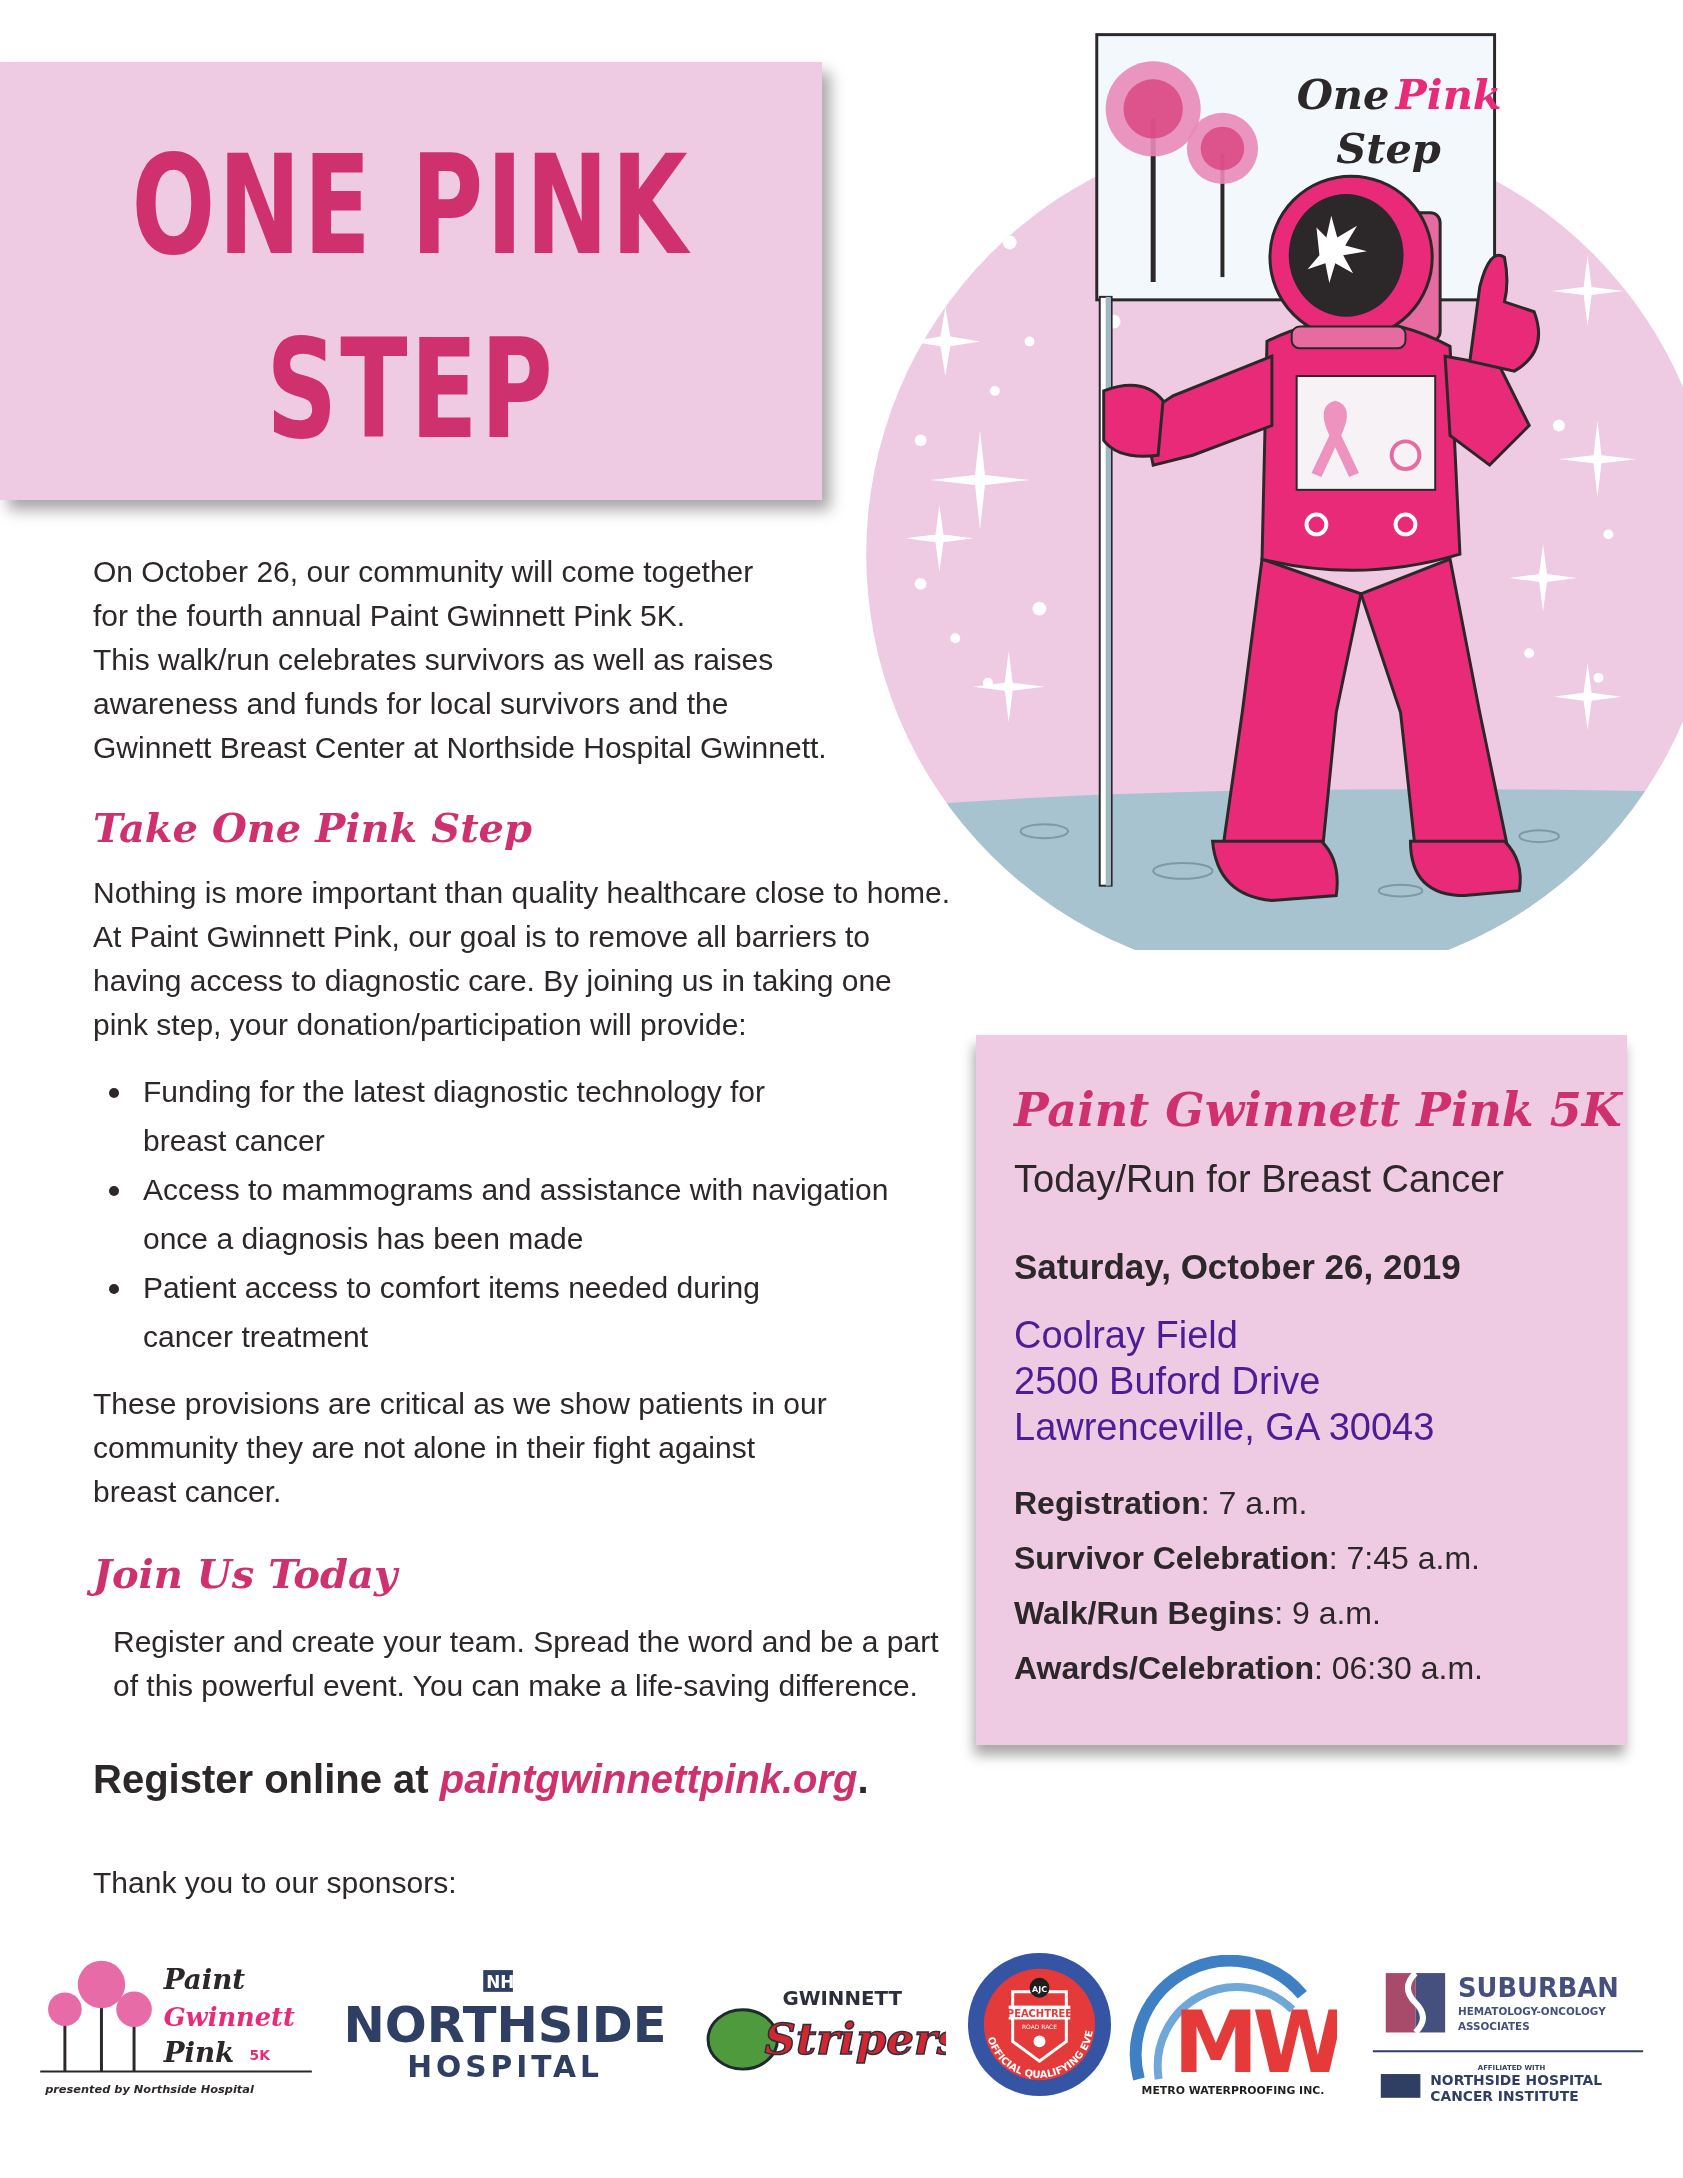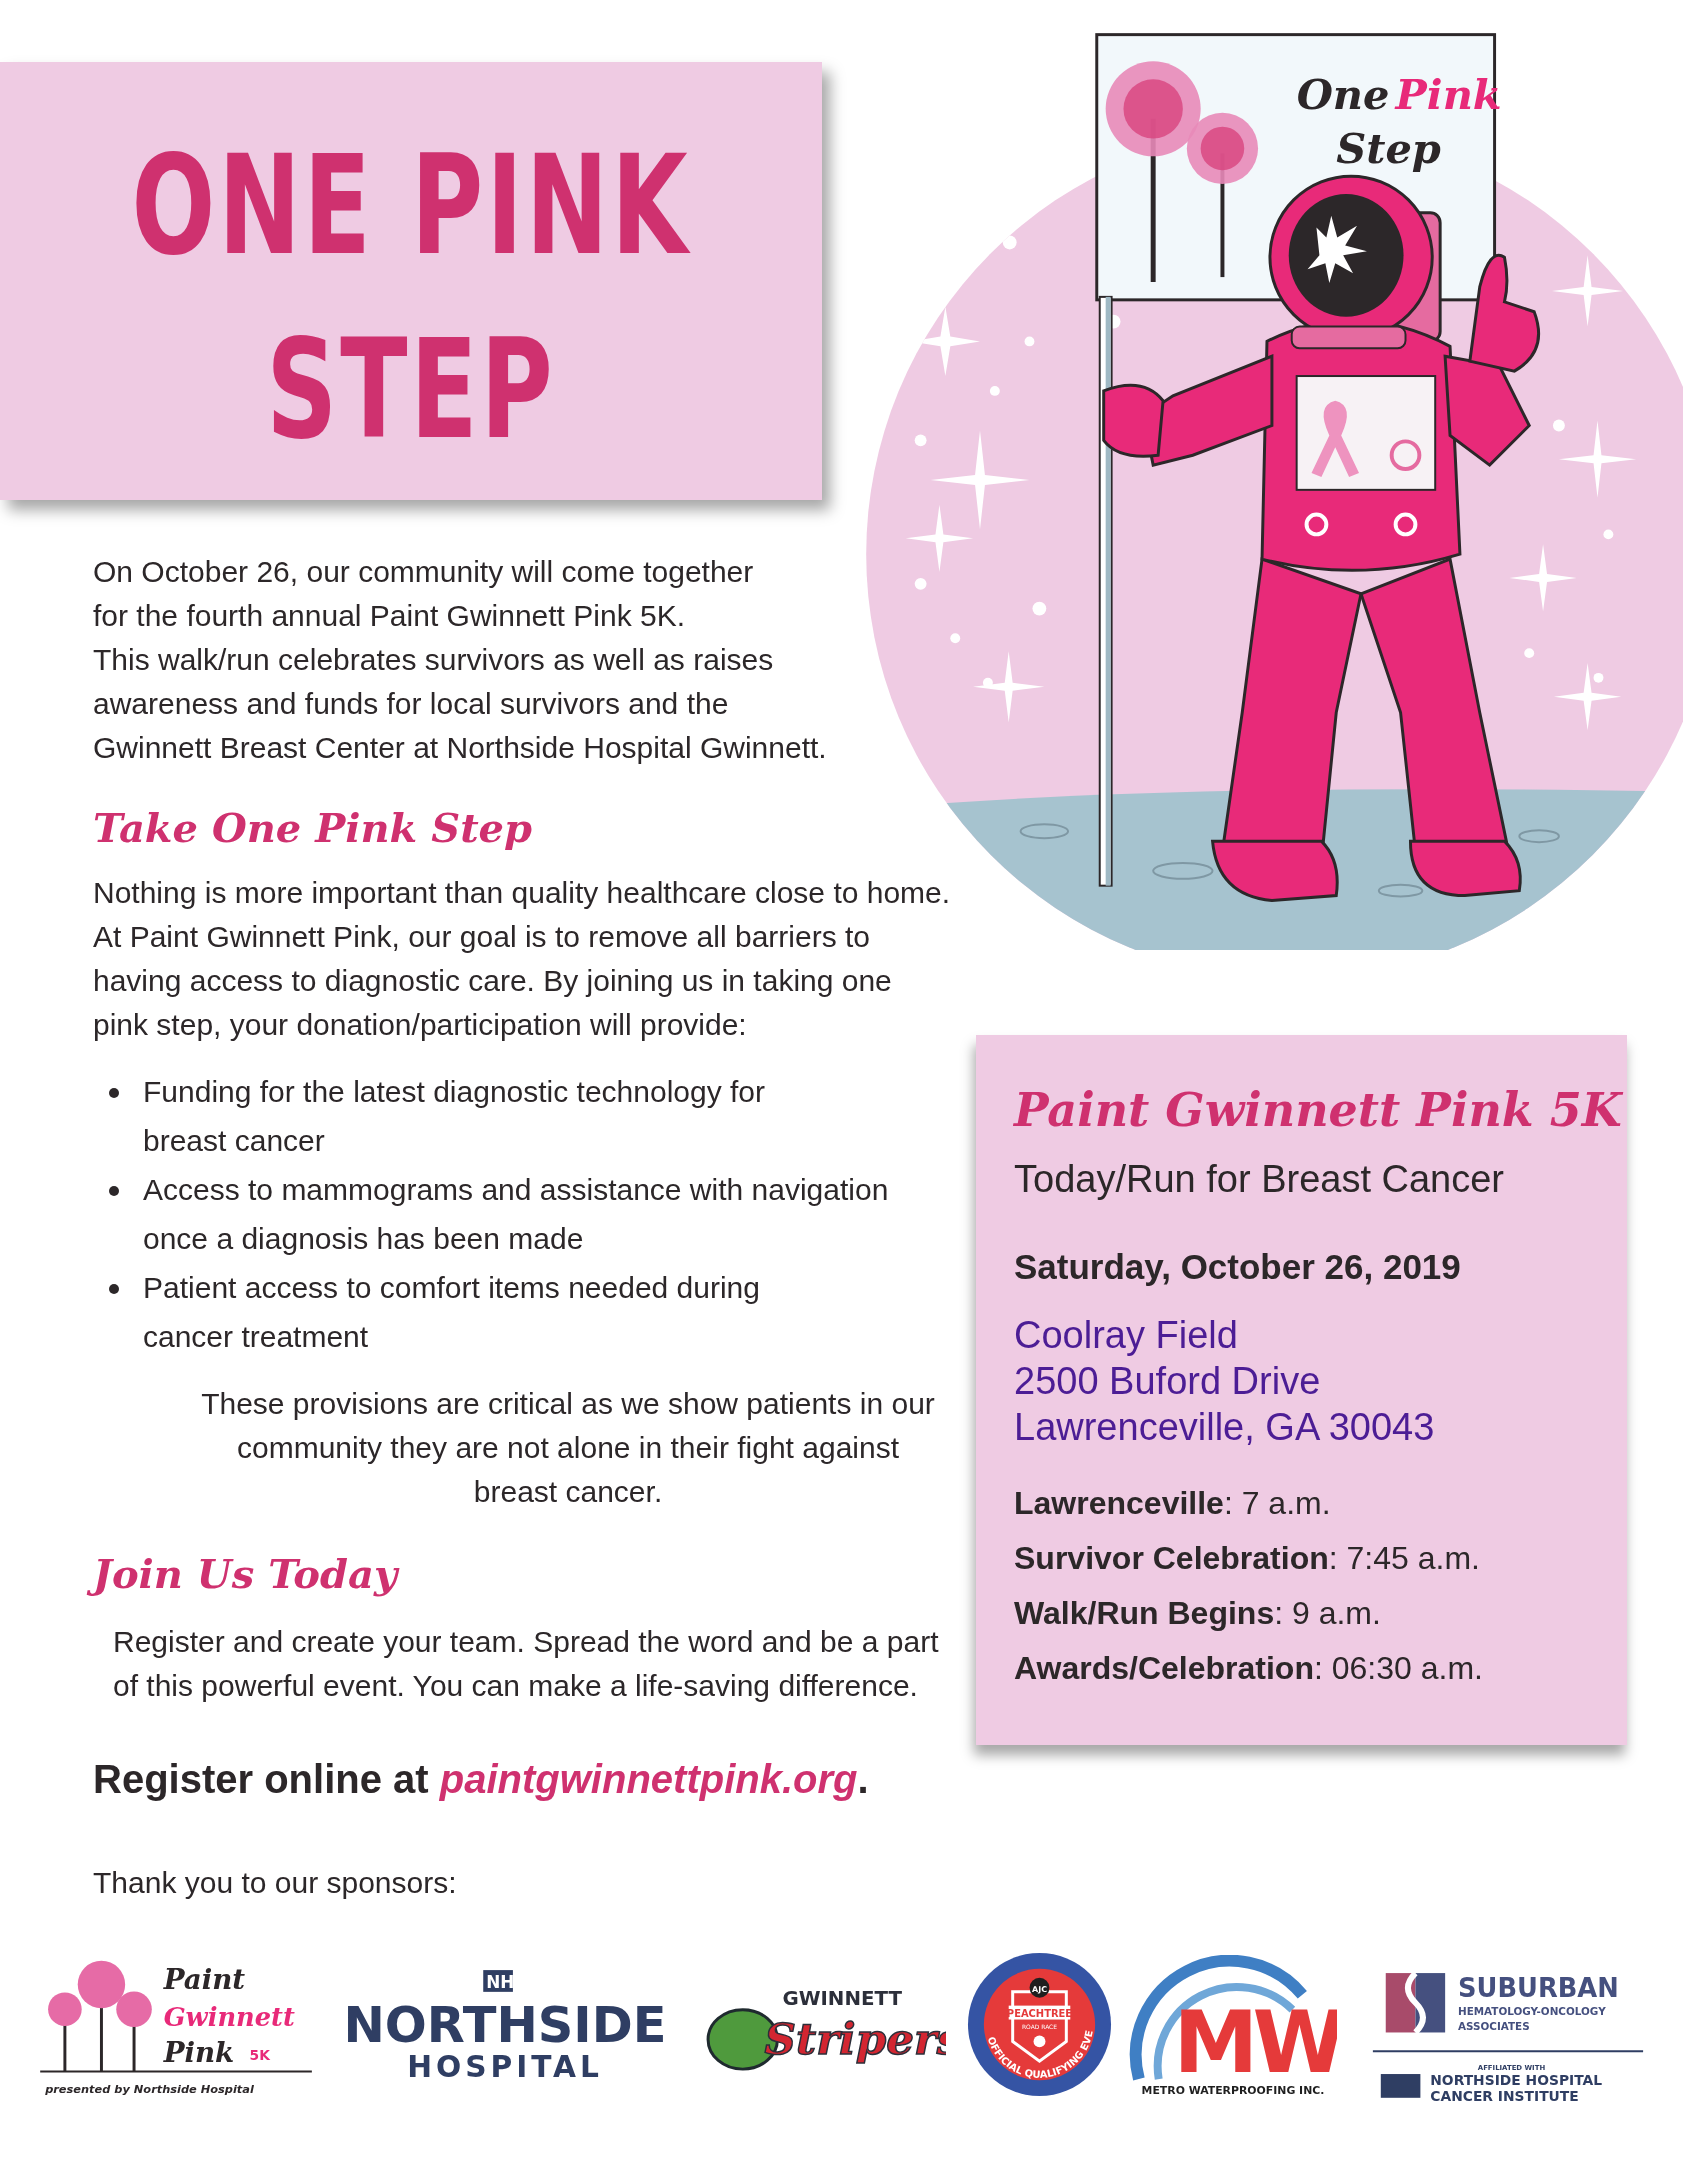--- a/index.html
+++ b/index.html
@@ -31,21 +31,21 @@
   .p1 { top: 550px; }
   .h-script {
     position: absolute; left: 93px; color: #cf316f;
     font-family: "DejaVu Serif", serif; font-style: italic; font-weight: bold; font-size: 40px;
   }
   .h1 { top: 804px; }
   .p2 { top: 871px; }
   .bullets { position: absolute; left: 107px; top: 1067px; width: 871px; font-size: 30px; line-height: 49px; color: #2c2729; }
   .bullets li { list-style: none; position: relative; padding-left: 36px; margin-bottom: 0; }
   .bullets li .dot { position: absolute; left: 2px; top: 21px; width: 10px; height: 10px; border-radius: 50%; background: #2c2729; }
-  .p3 { top: 1382px; text-align: center; }
+  .p3 { top: 1382px; }
   .h2 { top: 1550px; }
   .p4 { top: 1620px; margin-left: 20px; }
 
   .register-line { position: absolute; left: 93px; top: 1757px; font-size: 40px; font-weight: bold; color: #2c2729; }
   .register-line .url { color: #cf316f; font-style: italic; font-weight: bold; }
   .thanks { position: absolute; left: 93px; top: 1866px; font-size: 30px; color: #2c2729; }
 
   
   .event-box {
     position: absolute; left: 976px; top: 1035px; width: 651px; height: 710px;
@@ -223,21 +223,21 @@
 <div class="event-box">
   <div class="event-title">Paint Gwinnett Pink 5K</div>
   <div class="event-sub">Today/Run for Breast Cancer</div>
   <div class="event-date">Saturday, October 26, 2019</div>
   <div class="event-addr">
     <div>Coolray Field</div>
     <div>2500 Buford Drive</div>
     <div>Lawrenceville, GA 30043</div>
   </div>
   <div class="schedule">
-    <div><span class="lbl">Lawrenceville</span><span>: 7 a.m.</span></div>
+    <div><span class="lbl">Registration</span><span>: 7 a.m.</span></div>
     <div><span class="lbl">Survivor Celebration</span><span>: 7:45 a.m.</span></div>
     <div><span class="lbl">Walk/Run Begins</span><span>: 9 a.m.</span></div>
     <div><span class="lbl">Awards/Celebration</span><span>: 06:30 a.m.</span></div>
   </div>
 </div>
 
 <div class="sponsor sp-pgp">
   <svg viewBox="0 0 280 165">
     <line x1="0" y1="128" x2="275" y2="128" stroke="#2c2729" stroke-width="2"></line>
     <line x1="25" y1="75" x2="25" y2="128" stroke="#2c2729" stroke-width="3"></line>

